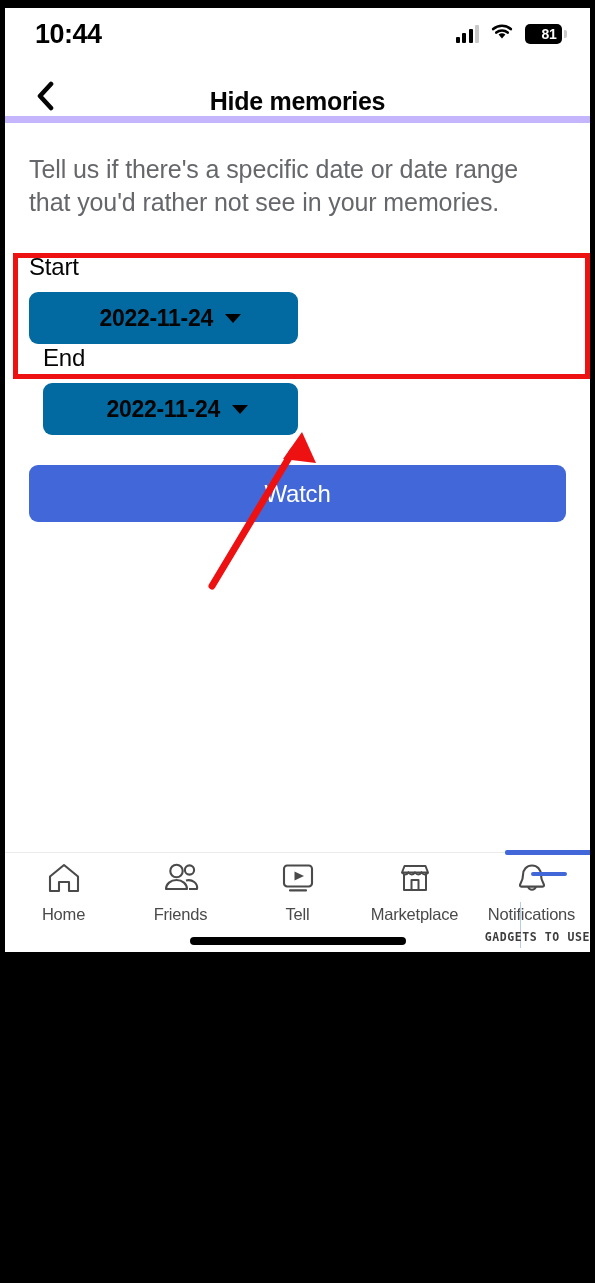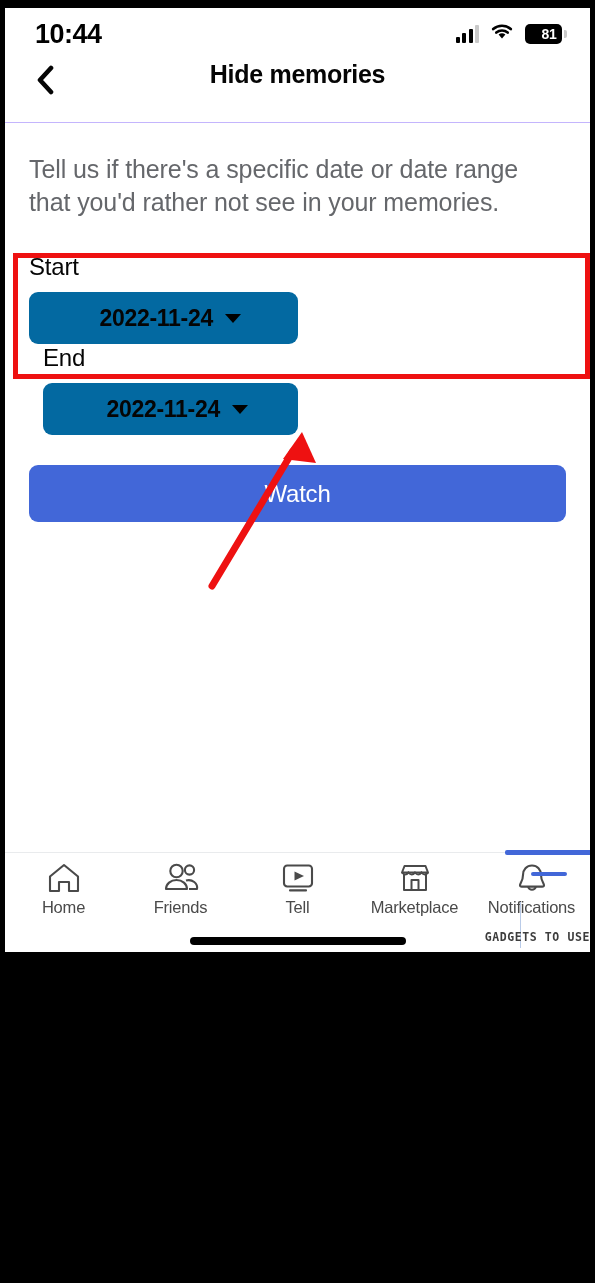--- a/index.html
+++ b/index.html
@@ -78,22 +78,22 @@
     height: 8px;
     background: #c9c9c9;
     border-radius: 0 2px 2px 0;
   }
 
   
   #app-header {
     position: relative;
     height: 63px;
     display: flex;
-    align-items: flex-start;
-    border-bottom: 1px solid #c4b5fd;
+    align-items: flex-end;
+    border-bottom: 7px solid #c4b5fd;
   }
   #back-btn {
     position: absolute;
     left: 20px;
     width: 40px;
     height: 40px;
     display: flex;
     align-items: center;
     justify-content: center;
     cursor: pointer;
@@ -214,21 +214,21 @@
     display: flex;
     align-items: flex-start;
     height: 78px;
     padding-top: 8px;
   }
   .nav-item {
     flex: 1;
     display: flex;
     flex-direction: column;
     align-items: center;
-    gap: 3px;
+    gap: 10px;
     cursor: pointer;
   }
   .nav-icon { height: 34px; display: flex; align-items: center; justify-content: center; }
   .nav-label {
     font-size: 16.5px;
     color: #4a4a4a;
     letter-spacing: -0.2px;
   }
 
   

